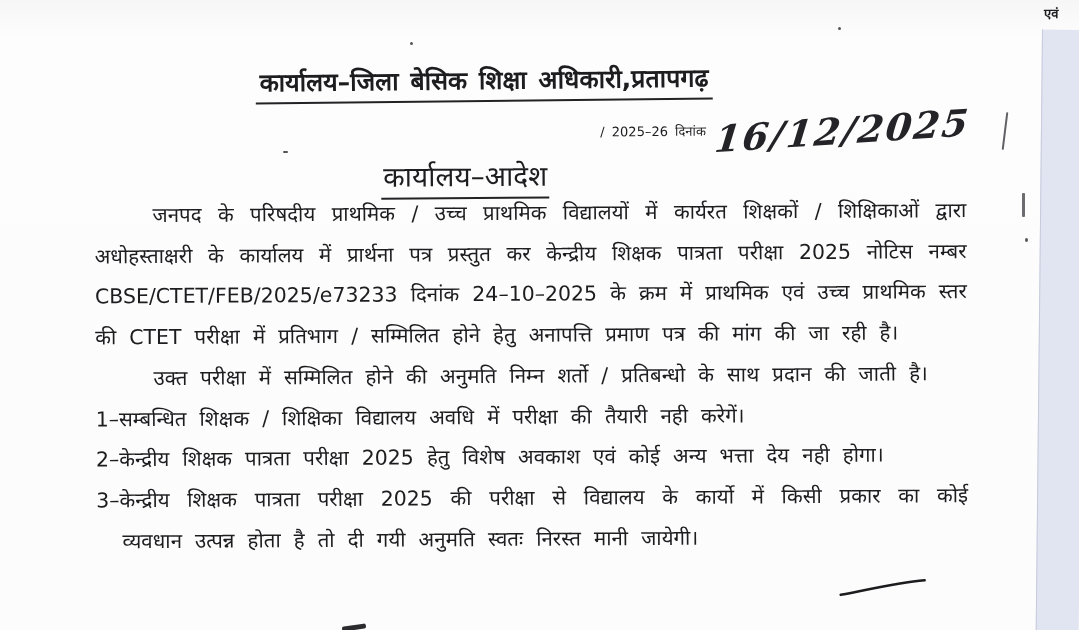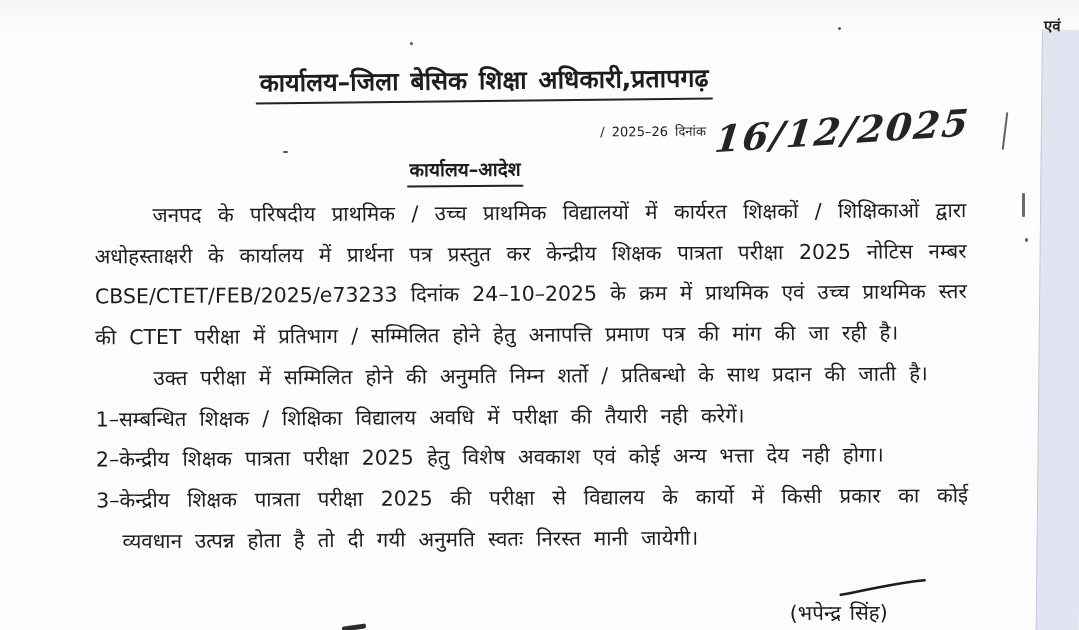--- a/index.html
+++ b/index.html
@@ -15,21 +15,21 @@
   }
   
   .scan-strip{
     position:absolute;top:30px;right:-6px;bottom:-8px;width:42px;
     background:#e1e5f2;border-left:1px solid #c6cadb;
     transform:rotate(0.6deg);transform-origin:top right;
   }
   .edge-mark{position:absolute;background:#3a3a40;border-radius:1px;}
   .speck{position:absolute;background:#55555a;border-radius:50%;}
   .corner-fragment{
-    position:absolute;left:1044px;top:15px;font-size:15px;font-weight:700;
+    position:absolute;left:1044px;top:4px;font-size:13px;font-weight:700;
     letter-spacing:0;white-space:nowrap;
   }
   .content{
     position:absolute;left:0;top:0;width:972px;height:630px;
     transform:rotate(-0.35deg);
   }
   .office-title{
     position:absolute;top:62px;left:0;right:0;text-align:center;
   }
   .office-title span{
@@ -47,21 +47,21 @@
   .handwritten{
     display:inline-block;margin-left:10px;margin-top:-2px;
     font-family:"DejaVu Serif","Liberation Serif",serif;
     font-style:italic;font-weight:700;font-size:37px;letter-spacing:2px;
     transform:skewX(-10deg) rotate(-3.5deg);color:#232328;white-space:nowrap;
   }
   .order-heading{
     position:absolute;top:156px;left:0;right:40px;text-align:center;
   }
   .order-heading span{
-    display:inline-block;font-size:19px;font-weight:700;
+    display:inline-block;font-size:28px;font-weight:400;
     border-bottom:2px solid #232326;padding:0 2px 3px 2px;word-spacing:2px;
   }
   .body-block{
     position:absolute;top:193px;left:95px;width:872px;
     font-size:20.5px;line-height:40.7px;word-spacing:6.5px;
   }
   .line{width:100%;}
   .line.j{text-align:justify;text-align-last:justify;}
   .line.ind{text-indent:58px;}
   .line.cont{text-indent:26px;}
@@ -119,18 +119,17 @@
     <div class="line">1–सम्बन्धित शिक्षक / शिक्षिका विद्यालय अवधि में परीक्षा की तैयारी नही करेगें।</div>
     <div class="line">2–केन्द्रीय शिक्षक पात्रता परीक्षा 2025 हेतु विशेष अवकाश एवं कोई अन्य भत्ता देय नही होगा।</div>
     <div class="line j">3–केन्द्रीय शिक्षक पात्रता परीक्षा 2025 की परीक्षा से विद्यालय के कार्यो में किसी प्रकार का कोई</div>
     <div class="line cont">व्यवधान उत्पन्न होता है तो दी गयी अनुमति स्वतः निरस्त मानी जायेगी।</div>
   </div>
 
   <div class="signature">
     <svg class="flourish" width="90" height="18" viewBox="0 0 90 18">
       <path d="M3,16 C 30,11 62,4 87,2" stroke="#1c1c1f" stroke-width="2.6" fill="none" stroke-linecap="round"></path>
     </svg>
-    <div class="name">(भपेन्द्र सिंह)</div>
   </div>
 
 </div>
 
 <div class="bottom-sliver"></div>
 
 </body></html>

